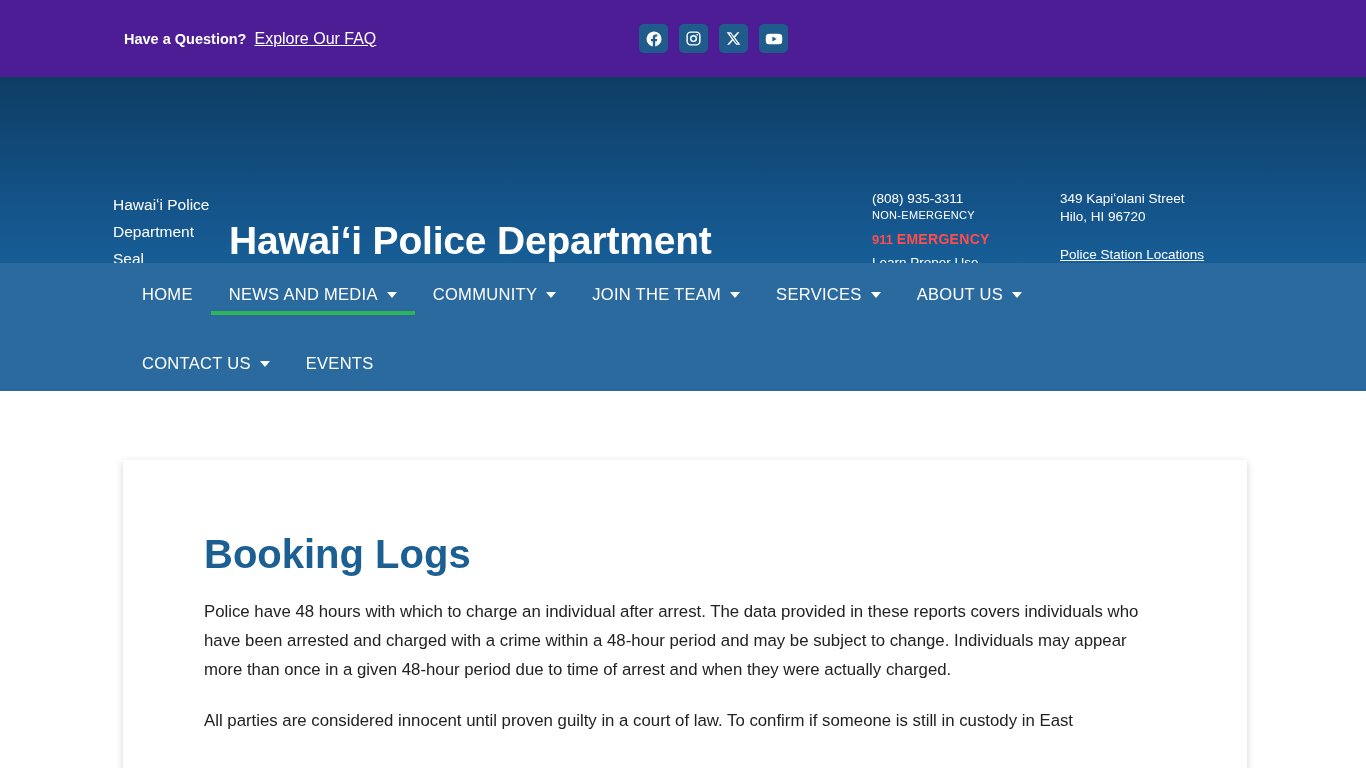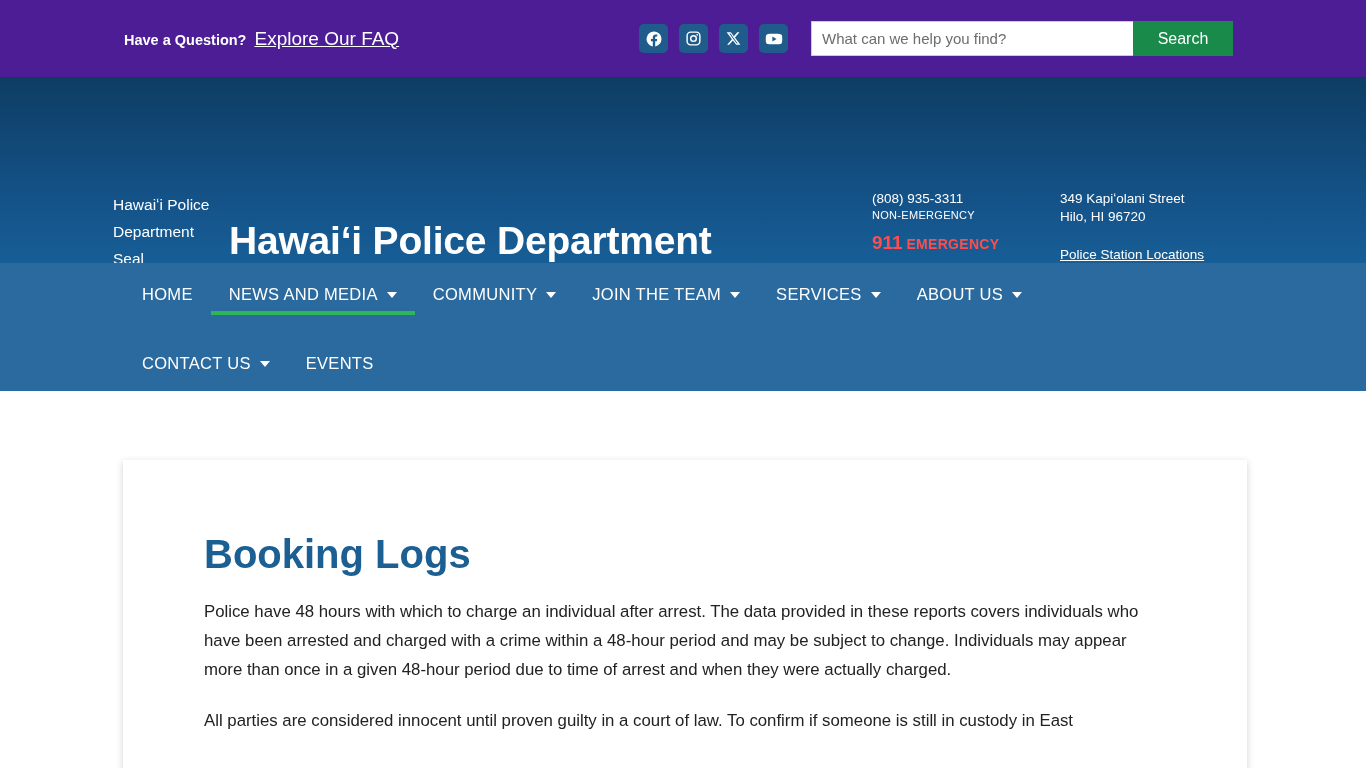--- a/index.html
+++ b/index.html
@@ -25,21 +25,21 @@
     align-items: baseline;
     gap: 8px;
     color: #ffffff;
     font-size: 14.5px;
     font-weight: bold;
   }
   .topbar-left .faq-link {
     color: #ffffff;
     text-decoration: underline;
     font-weight: normal;
-    font-size: 19px;
+    font-size: 16px;
     cursor: pointer;
   }
   .social {
     position: absolute;
     left: 639px;
     display: flex;
     gap: 11px;
     align-items: center;
   }
   .social-icon {
@@ -125,21 +125,21 @@
     font-size: 13.5px;
     line-height: 1.35;
   }
   .contact-phone { left: 872px; }
   .contact-address { left: 1060px; }
   .label-small {
     font-size: 11px;
     font-weight: normal;
     letter-spacing: 0.3px;
   }
-  .emerg-num { color: #ff4d4d; font-weight: bold; font-size: 19px; }
+  .emerg-num { color: #ff4d4d; font-weight: bold; font-size: 13px; }
   .emerg-word { color: #ff4d4d; font-weight: bold; font-size: 14px; letter-spacing: .3px; }
   .ul-link {
     color: #ffffff;
     text-decoration: underline;
     display: inline-block;
     margin-top: 5px;
     font-size: 13.5px;
     cursor: pointer;
   }
 
@@ -247,24 +247,20 @@
           <path d="M18.2 2h3.3l-7.2 8.3L23 22h-6.7l-5.2-6.8L5.1 22H1.8l7.7-8.8L1 2h6.8l4.7 6.2L18.2 2zm-1.2 18h1.8L7.1 3.9H5.2L17 20z"></path>
         </svg>
     </span>
     <span class="social-icon">
       <svg width="18" height="18" viewBox="0 0 24 24" fill="#ffffff">
           <path d="M23 12s0-3.2-.4-4.7a2.5 2.5 0 00-1.8-1.8C19.3 5 12 5 12 5s-7.3 0-8.8.5A2.5 2.5 0 001.4 7.3C1 8.8 1 12 1 12s0 3.2.4 4.7a2.5 2.5 0 001.8 1.8C4.7 19 12 19 12 19s7.3 0 8.8-.5a2.5 2.5 0 001.8-1.8C23 15.2 23 12 23 12zM9.8 15.2V8.8L15.5 12l-5.7 3.2z"></path>
         </svg>
     </span>
   </div>
 
-  <div class="searchwrap">
-    <input class="search-input" type="text" placeholder="What can we help you find?" style="">
-    <button class="search-btn">Search</button>
-  </div>
 </div>
 
 <div class="masthead">
   <div class="seal-alt">Hawaiʻi Police Department Seal</div>
 
   <div class="title-block">
     <h1 class="site-title">Hawaiʻi Police Department</h1>
     <div class="tagline">Making Hawaiʻi Island a safe place to live, work, and visit</div>
   </div>
 

